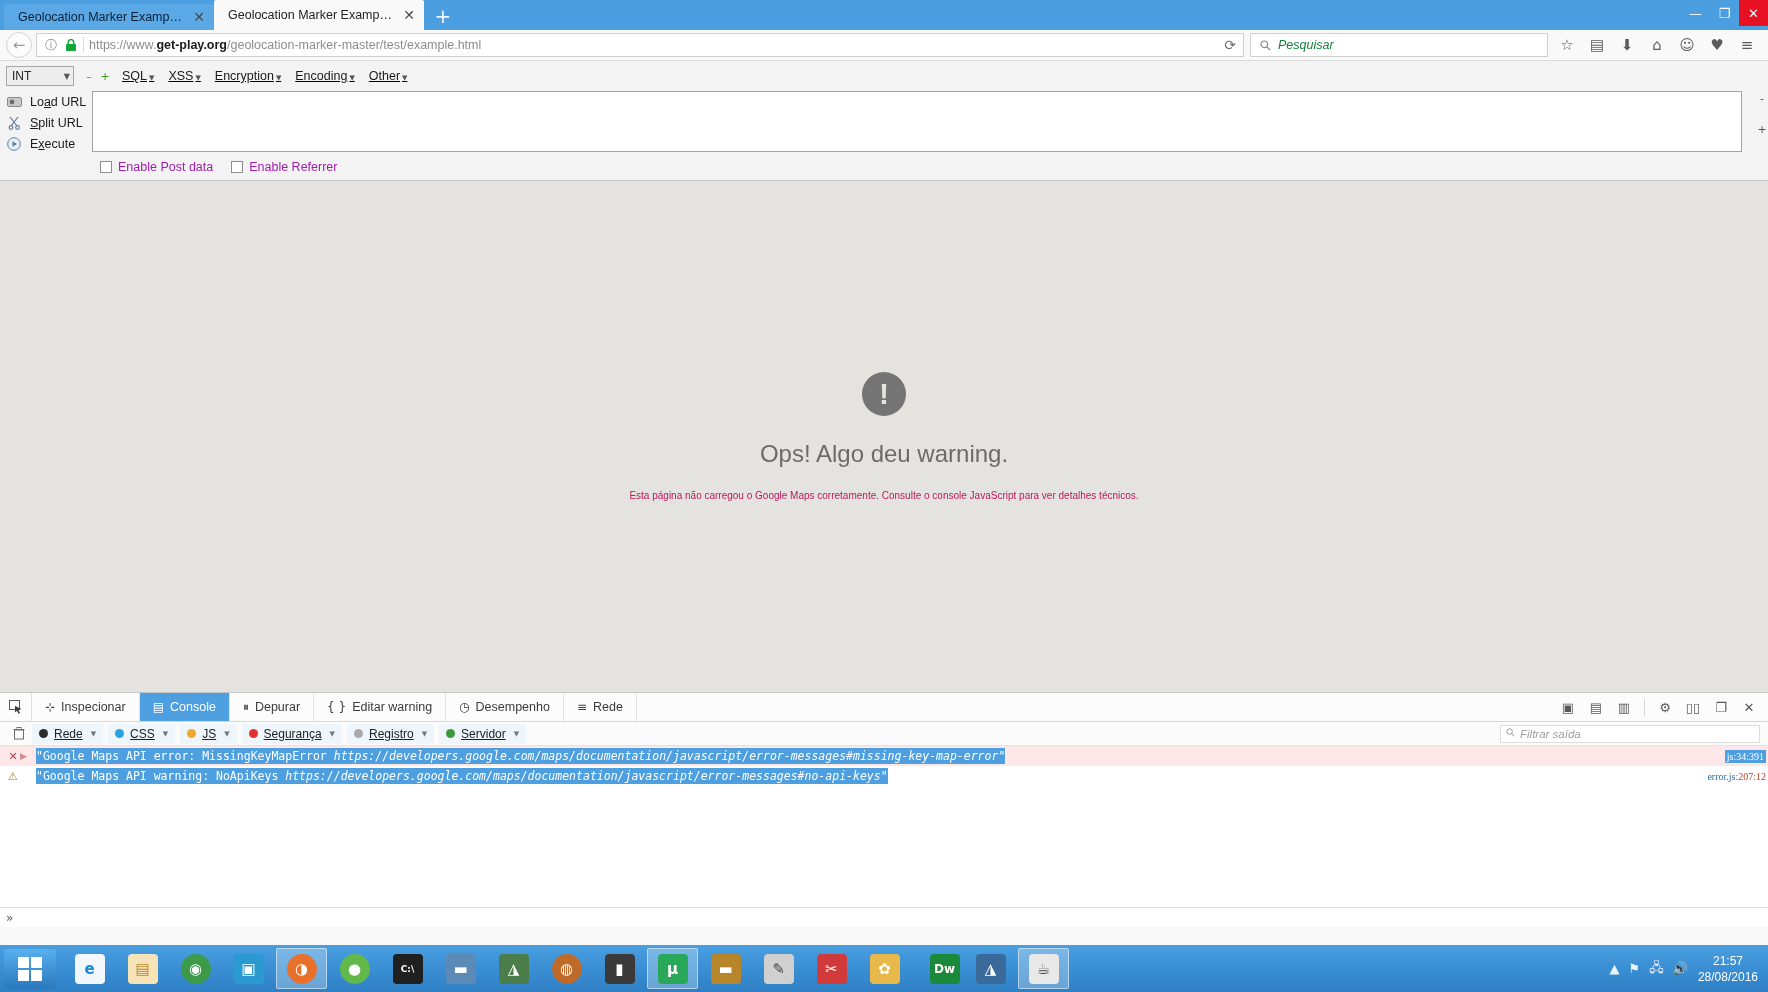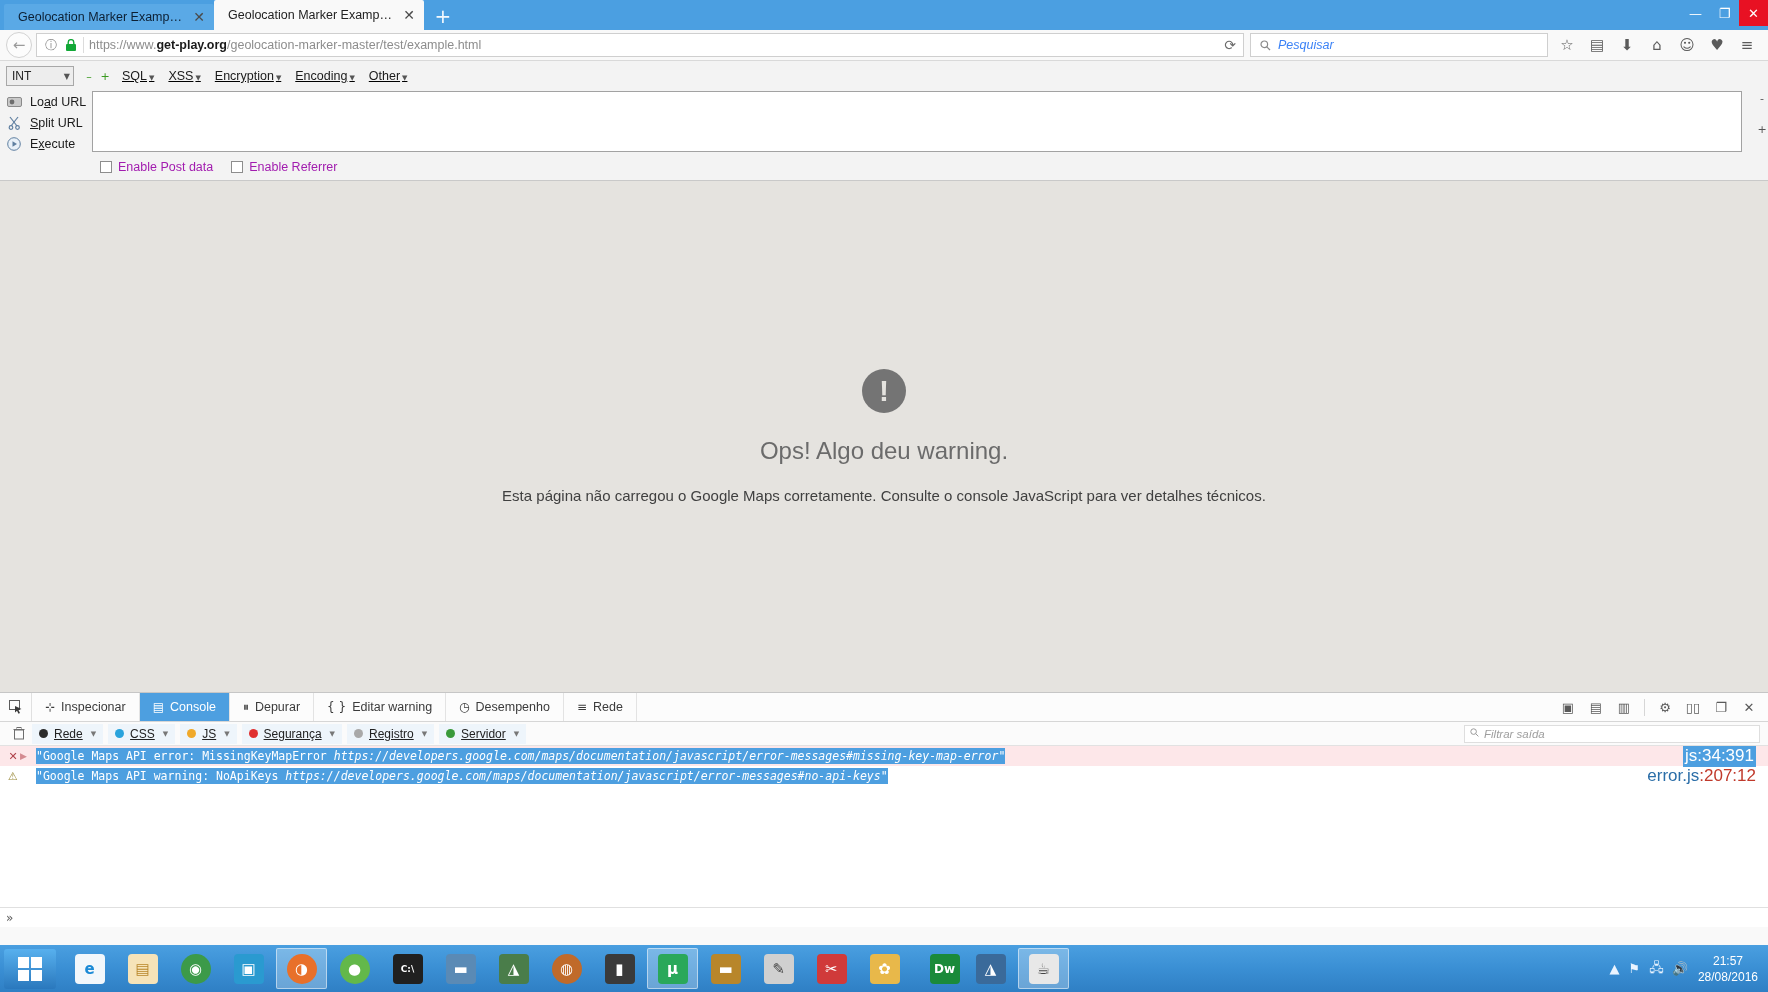--- a/index.html
+++ b/index.html
@@ -111,21 +111,21 @@
     display: flex; align-items: center; justify-content: center;
     color: #6b6b6b; font-size: 14px;
     font-family: "DejaVu Sans", sans-serif;
   }
   .searchbar {
     width: 298px; height: 24px;
     background: #fff; border: 1px solid #cfcfcf;
     display: flex; align-items: center; padding: 0 4px;
     margin-right: 4px;
   }
-  .search-ph { font-size: 12.5px; color: #3b82f6; font-style: italic; margin-left: 3px; }
+  .search-ph { font-size: 12.5px; color: #15803d; font-style: italic; margin-left: 3px; }
   .navbtn {
     width: 30px; height: 26px;
     display: flex; align-items: center; justify-content: center;
     color: #5b5b5b; font-size: 15px;
     font-family: "DejaVu Sans", sans-serif;
   }
 
   
   .hackbar { background: #f3f3f3; border-bottom: 1px solid #c9c9c9; padding: 4px 0 6px 0; }
   .hb-row1 { display: flex; align-items: center; height: 22px; padding-left: 6px; }
@@ -177,21 +177,21 @@
   .err-icon {
     width: 44px; height: 44px; border-radius: 50%;
     background: #747474;
     display: flex; align-items: center; justify-content: center;
     color: #e5e3df; font-size: 30px; font-weight: 700;
     line-height: 1;
     font-family: "Liberation Sans", sans-serif;
     margin-bottom: 24px;
   }
   .err-title { font-size: 24px; color: #6b6b6b; font-weight: 400; margin-bottom: 22px; }
-  .err-desc { font-size: 15px; color: #404040; }
+  .err-desc { font-size: 10px; color: #be185d; }
 
   
   .devtools {
     position: absolute;
     top: 692px; left: 0;
     width: 1768px; height: 235px;
     background: #fff;
     border-top: 1px solid #c6c6c6;
     display: flex; flex-direction: column;
   }
@@ -239,21 +239,21 @@
     display: flex; align-items: center; gap: 6px;
     padding: 0 7px; height: 20px; font-size: 12px; color: #222;
     background: #eef5fb;
     margin-right: 5px;
   }
   .f-dot { width: 9px; height: 9px; border-radius: 50%; }
   .f-lbl { text-decoration: underline; }
   .f-car { font-size: 7px; color: #777; margin-left: 2px; font-family: "DejaVu Sans", sans-serif; }
   .f-search {
     margin-left: auto; margin-right: 8px;
-    width: 296px; height: 18px;
+    width: 260px; height: 18px;
     display: flex; align-items: center; gap: 5px;
     border: 1px solid #dedede; background: #fff; padding: 0 5px;
   }
   .f-search .si { font-size: 9px; color: #9a9a9a; font-family: "DejaVu Sans", sans-serif; }
   .f-search .sp { font-size: 11.5px; color: #9e9e9e; font-style: italic; }
 
   .console-rows { flex: 1; overflow: hidden; }
   .crow {
     display: flex; align-items: center;
     height: 20px; font-family: "DejaVu Sans Mono", monospace;
@@ -264,22 +264,22 @@
   .c-gutter {
     width: 14px; text-align: center; color: #b0424a; font-size: 11px;
     font-family: "DejaVu Sans", sans-serif;
   }
   .crow.warn .c-gutter { color: #9a8a3a; }
   .c-arrow { width: 16px; color: #d48a90; font-size: 9px; font-family: "DejaVu Sans", sans-serif;}
   .c-msg { white-space: nowrap; }
   .c-sel { background: #4d9fe0; color: #fff; padding: 1px 0; }
   .c-url { font-style: italic; }
   .c-src {
-    margin-left: auto; margin-right: 12px;
-    font-family: Liberation Sans, sans-serif; font-size: 17px;
+    margin-left: auto; margin-right: 2px;
+    font-family: Liberation Serif, serif; font-size: 10px;
   }
   .c-src.sel { background: #4d9fe0; color: #fff; padding: 1px 2px; }
   .c-src .fn { color: #2b6ea8; }
   .c-src .ln { color: #c0392b; }
 
   .dt-footer {
     height: 20px; border-top: 1px solid #e0e0e0;
     display: flex; align-items: center; padding-left: 6px;
     color: #5a5a5a; font-size: 12px;
     font-family: "DejaVu Sans", sans-serif;

